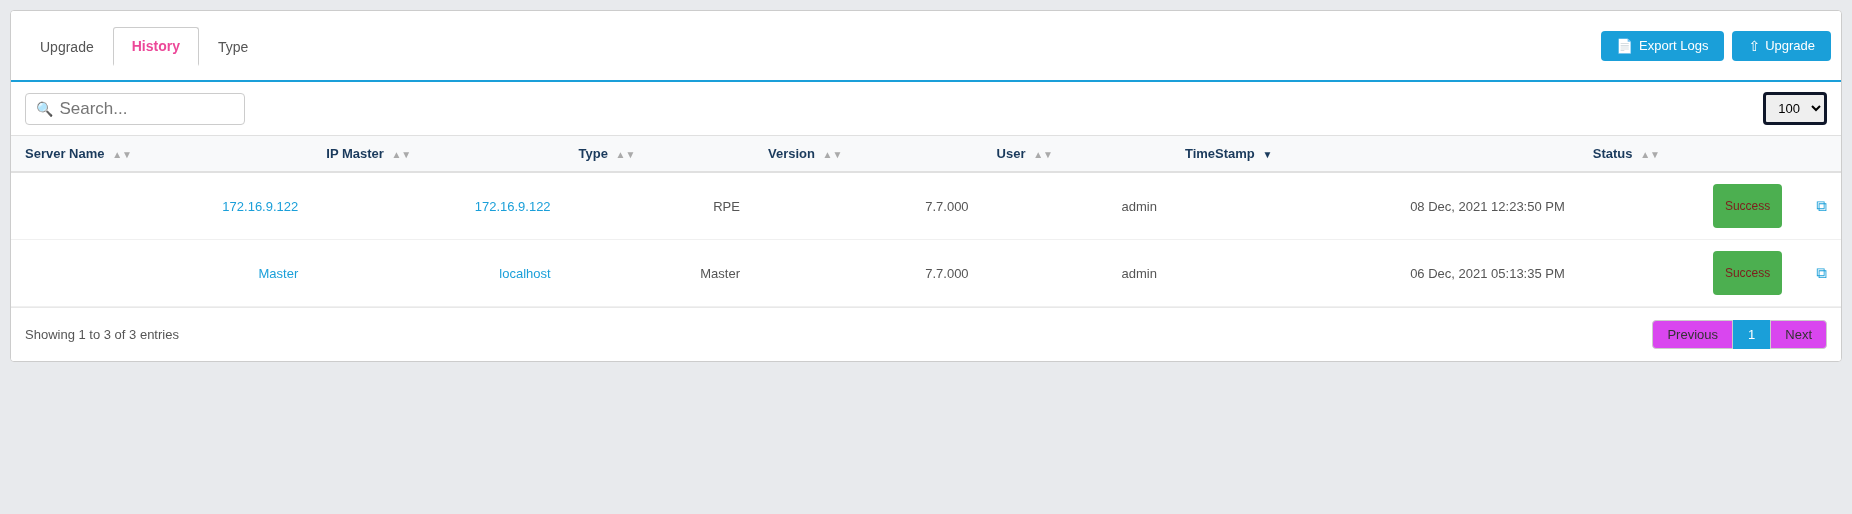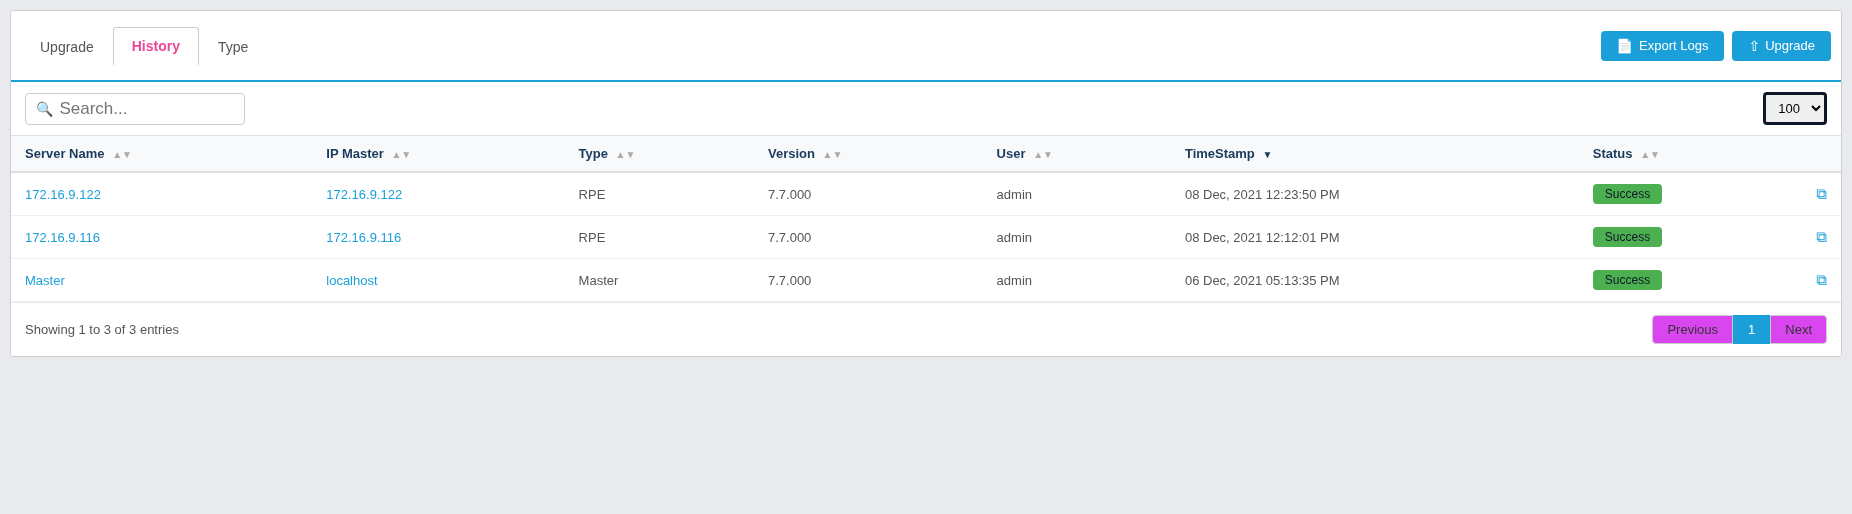--- a/index.html
+++ b/index.html
@@ -148,29 +148,30 @@
     thead th .sort-icon.active {
       color: #1a3a5c;
     }
     tbody tr {
       border-bottom: 1px solid #f0f0f0;
     }
     tbody td {
       padding: 11px 14px;
       font-size: 13px;
       color: #555;
+      text-align: right;
     }
     tbody td.link-cell {
       color: #1a9fd9;
       cursor: pointer;
     }
     .badge-success {
       background: #4caf50;
-      color: #0f172a;
-      padding: 3px 12px;
+      color: #7f1d1d;
+      padding: 15px 12px;
       border-radius: 4px;
       font-size: 12px;
       display: inline-block;
     }
     .ext-link-icon {
       color: #1a9fd9;
       cursor: pointer;
       font-size: 15px;
       margin-left: 6px;
     }
@@ -285,30 +286,20 @@
         </tr>
       </thead>
       <tbody id="table-body">
       <tr>
             <td class="link-cell">172.16.9.122</td>
             <td class="link-cell">172.16.9.122</td>
             <td>RPE</td>
             <td>7.7.000</td>
             <td>admin</td>
             <td>08 Dec, 2021 12:23:50 PM</td>
-            <td><span class="badge-success">Success</span></td>
-            <td style="width: 36px;"><span class="ext-link-icon">⧉</span></td>
-          </tr>
-          <tr>
-            <td class="link-cell">172.16.9.116</td>
-            <td class="link-cell">172.16.9.116</td>
-            <td>RPE</td>
-            <td>7.7.000</td>
-            <td>admin</td>
-            <td>08 Dec, 2021 12:12:01 PM</td>
             <td><span class="badge-success">Success</span></td>
             <td style="width: 36px;"><span class="ext-link-icon">⧉</span></td>
           </tr>
           <tr>
             <td class="link-cell">Master</td>
             <td class="link-cell">localhost</td>
             <td>Master</td>
             <td>7.7.000</td>
             <td>admin</td>
             <td>06 Dec, 2021 05:13:35 PM</td>

